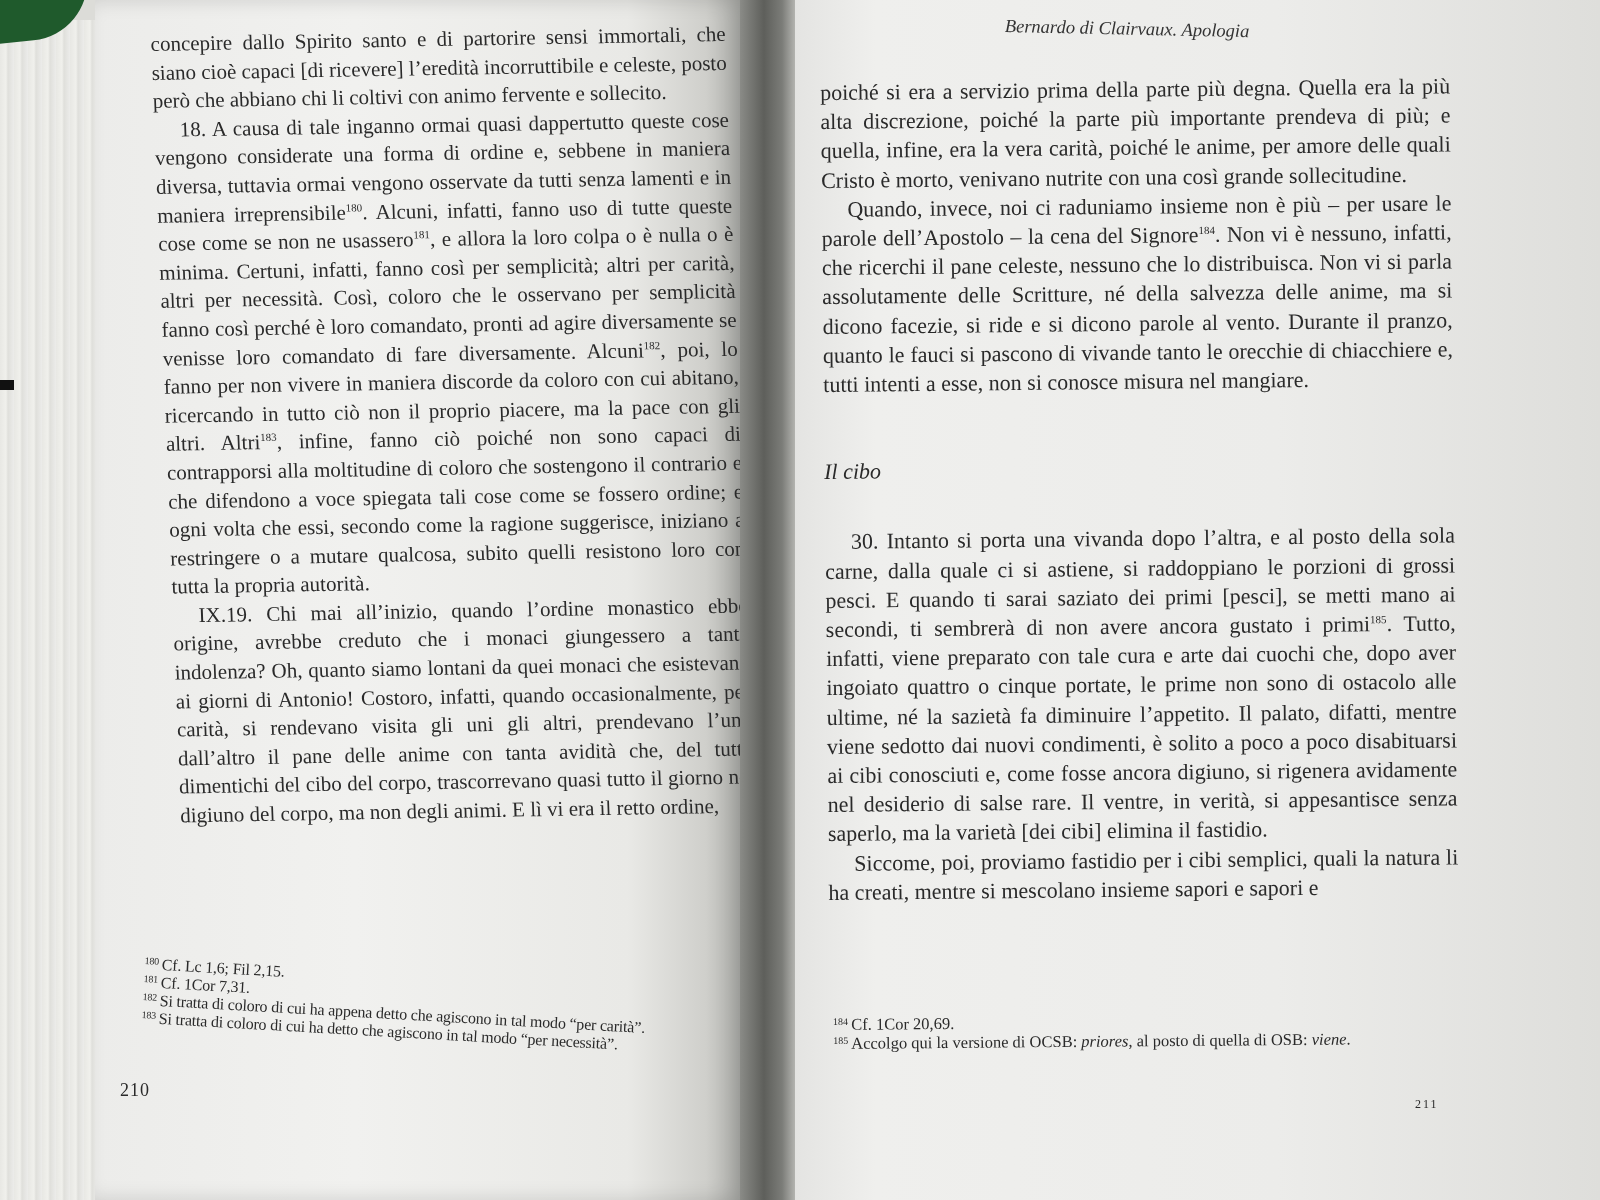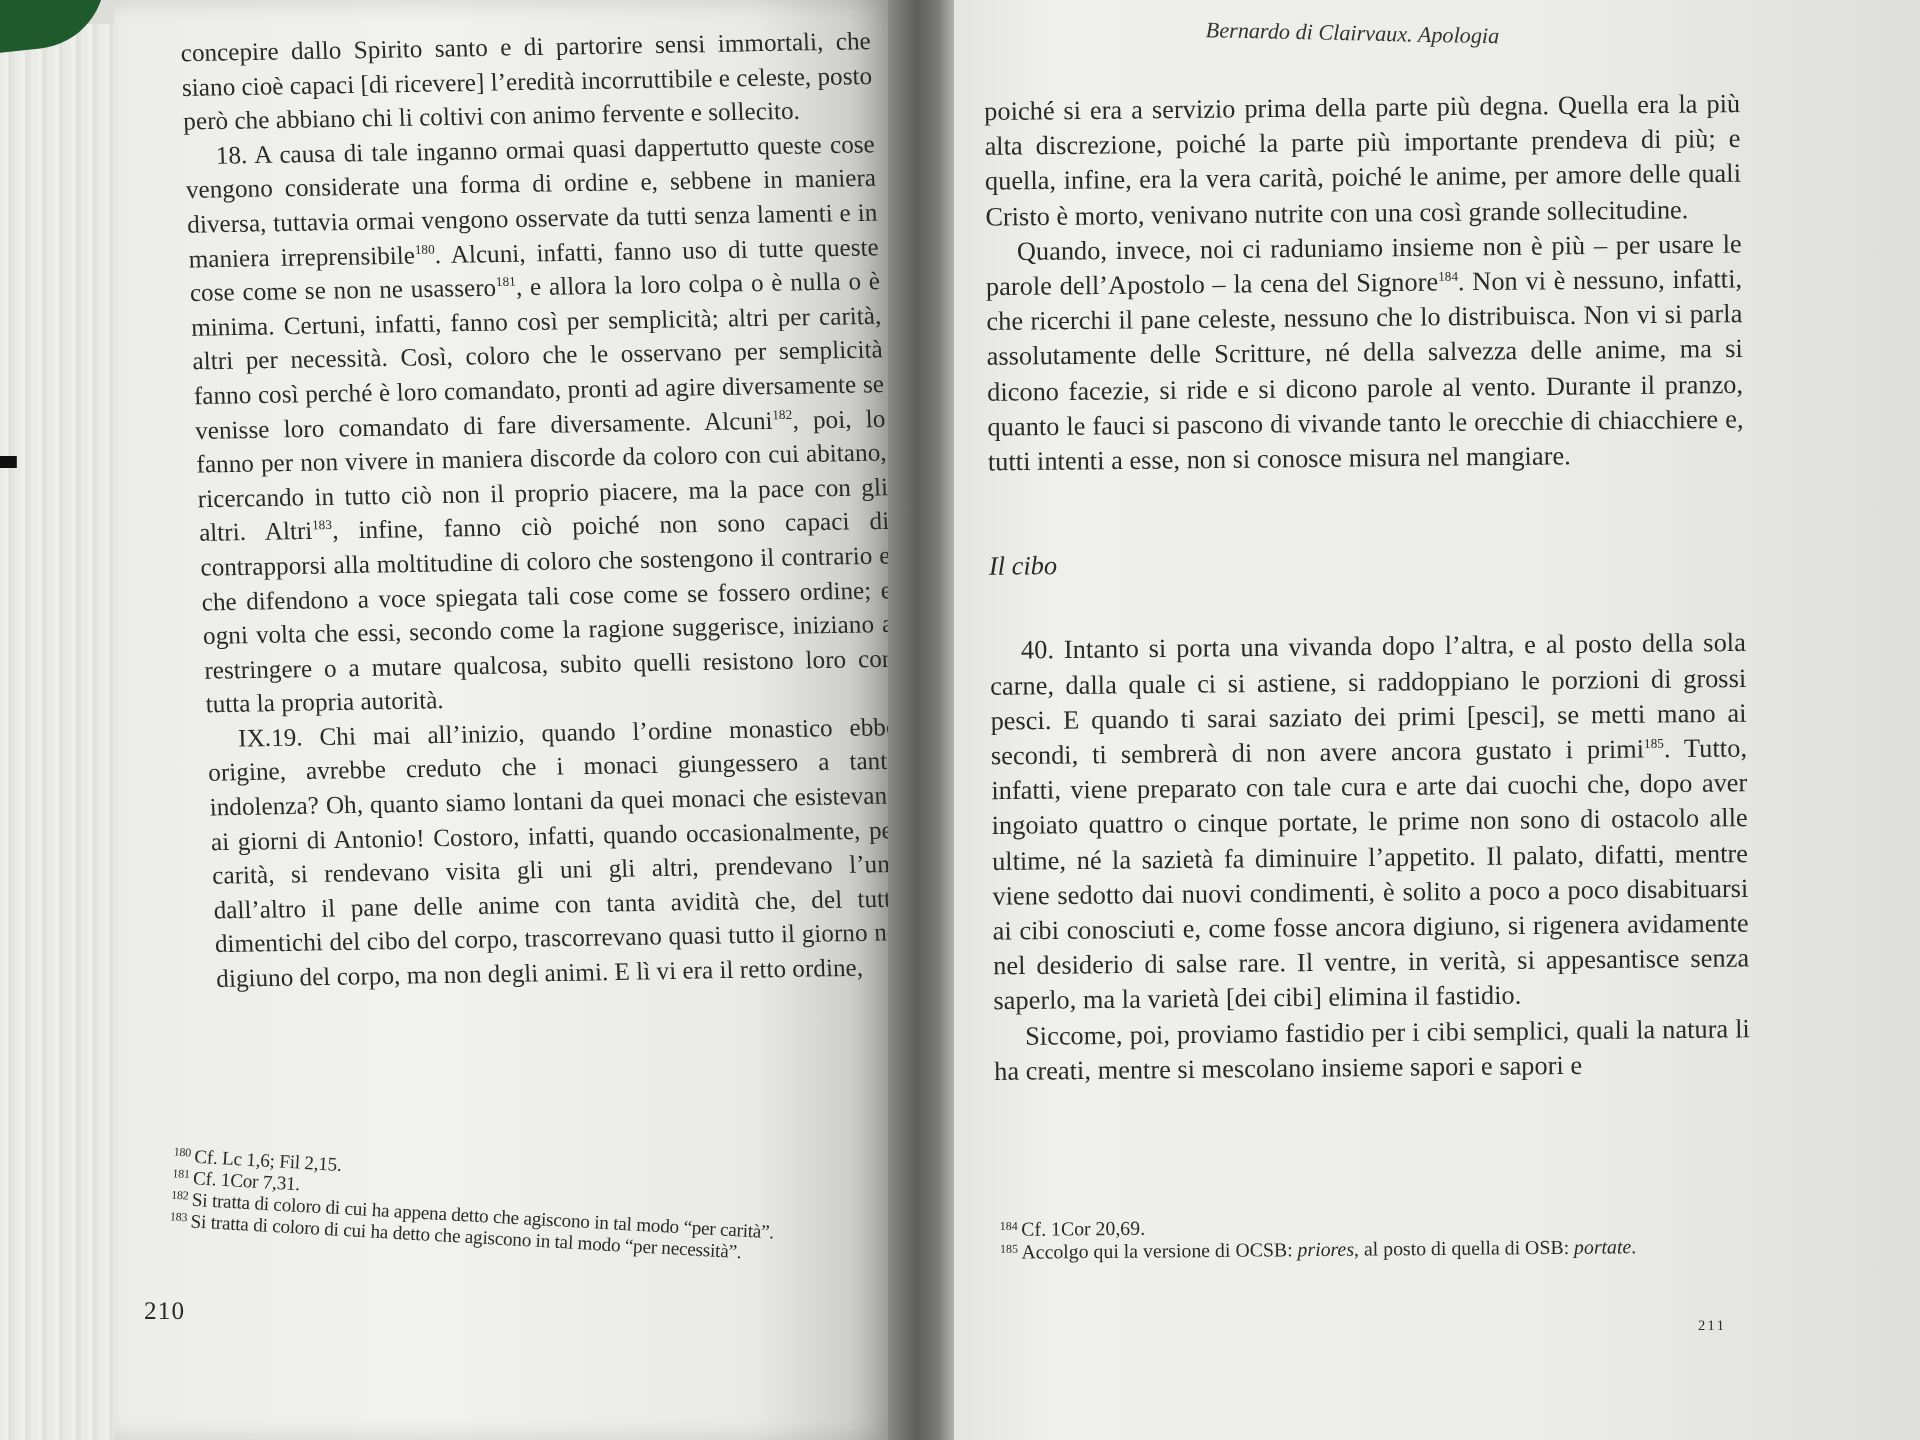--- a/index.html
+++ b/index.html
@@ -45,21 +45,21 @@
   }
   .left-text .mixed { font-size: 21px; line-height: 28.6px; text-align: justify; }
   .left-text p { margin: 0; }
   .indent { text-indent: 26px; }
   .fn-left {
     position: absolute; left: 145px; top: 955px; width: 575px;
     transform: rotate(3.2deg); transform-origin: 0 0;
     font-size: 16px; line-height: 18px; letter-spacing: -0.2px;
   }
   .fn-left .fn sup, .fn-right .fn sup { font-size: 10px; vertical-align: 5px; margin-right: 3px; }
-  .page-num-left { position: absolute; left: 120px; top: 1080px; font-size: 21px; letter-spacing: 1px; }
+  .page-num-left { position: absolute; left: 120px; top: 1080px; font-size: 18px; letter-spacing: 1px; }
 
   .running-head {
     position: absolute; left: 1005px; top: 16px; font-style: italic; font-size: 18.5px;
     transform: rotate(1.2deg); transform-origin: 0 0; color: #333;
   }
   .right-text {
     position: absolute; left: 820px; top: 78px; width: 630px;
     font-size: 22px; line-height: 29.2px; text-align: justify;
     transform: rotate(-0.6deg); transform-origin: 0 0;
   }
@@ -113,26 +113,26 @@
 
 <div class="right-text">
   <p>
     <span>poiché si era a servizio prima della parte più degna. Quella era la più alta discrezione, poiché la parte più importante prendeva di più; e quella, infine, era la vera carità, poiché le anime, per amore delle quali Cristo è morto, venivano nutrite con una così grande sollecitudine.</span>
   </p>
   <p class="indent">
     <span>Quando, invece, noi ci raduniamo insieme non è più – per usare le parole dell’Apostolo – la cena del Signore</span><sup>184</sup><span>. Non vi è nessuno, infatti, che ricerchi il pane celeste, nessuno che lo distribuisca. Non vi si parla assolutamente delle Scritture, né della salvezza delle anime, ma si dicono facezie, si ride e si dicono parole al vento. Durante il pranzo, quanto le fauci si pascono di vivande tanto le orecchie di chiacchiere e, tutti intenti a esse, non si conosce misura nel mangiare.</span>
   </p>
   <p class="section-title">Il cibo</p>
   <p class="indent">
-    <span>40.</span>
+    <span>30.</span>
     <span>Intanto si porta una vivanda dopo l’altra, e al posto della sola carne, dalla quale ci si astiene, si raddoppiano le porzioni di grossi pesci. E quando ti sarai saziato dei primi [pesci], se metti mano ai secondi, ti sembrerà di non avere ancora gustato i primi</span><sup>185</sup><span>. Tutto, infatti, viene preparato con tale cura e arte dai cuochi che, dopo aver ingoiato quattro o cinque portate, le prime non sono di ostacolo alle ultime, né la sazietà fa diminuire l’appetito. Il palato, difatti, mentre viene sedotto dai nuovi condimenti, è solito a poco a poco disabituarsi ai cibi conosciuti e, come fosse ancora digiuno, si rigenera avidamente nel desiderio di salse rare. Il ventre, in verità, si appesantisce senza saperlo, ma la varietà [dei cibi] elimina il fastidio.</span>
   </p>
   <p class="indent">
     <span>Siccome, poi, proviamo fastidio per i cibi semplici, quali la natura li ha creati, mentre si mescolano insieme sapori e sapori e</span>
   </p>
 </div>
 
 <div class="fn-right">
   <div class="fn"><sup>184</sup><span>Cf. 1Cor 20,69.</span></div>
-  <div class="fn"><sup>185</sup><span>Accolgo qui la versione di OCSB: </span><em>priores</em><span>, al posto di quella di OSB: </span><em>portate</em><span>.</span></div>
+  <div class="fn"><sup>185</sup><span>Accolgo qui la versione di OCSB: </span><em>priores</em><span>, al posto di quella di OSB: </span><em>viene</em><span>.</span></div>
 </div>
 
 <div class="page-num-right">211</div>
 
 </body></html>

